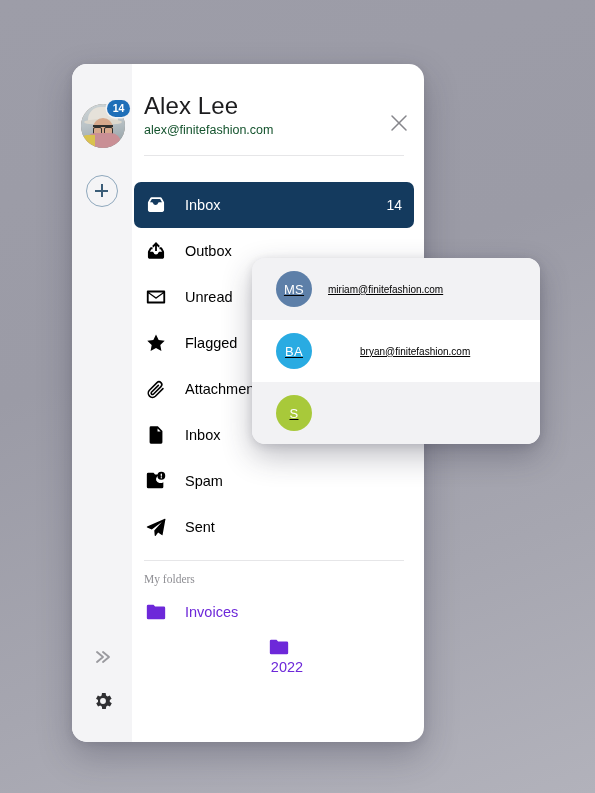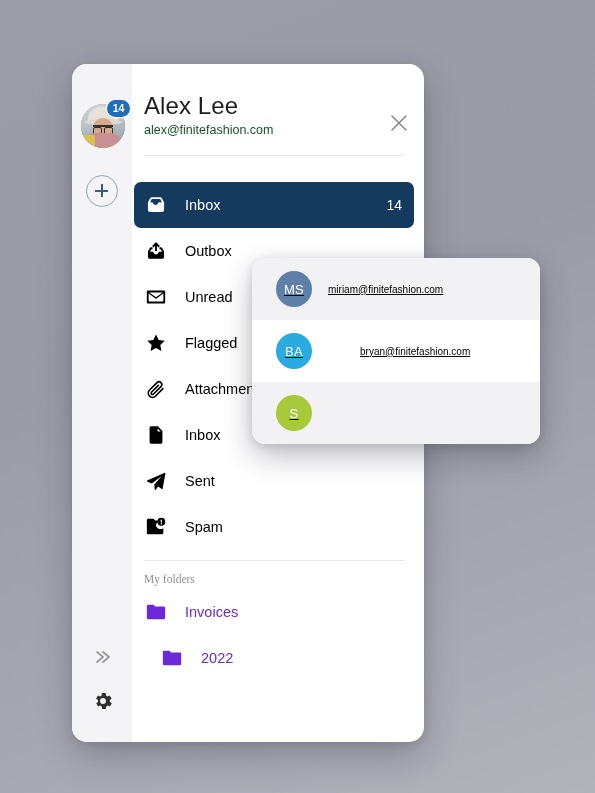--- a/index.html
+++ b/index.html
@@ -239,21 +239,21 @@
   }
   .folder-item {
     display: flex;
     align-items: center;
     height: 46px;
     padding-left: 10px;
     border-radius: 7px;
     cursor: pointer;
     color: #6d28d9;
   }
-  .folder-item.nested { padding-left: 26px; }
+  .folder-item.nested { padding-left: 26px; flex-direction: column; }
   .folder-icon {
     width: 24px;
     height: 24px;
     flex: 0 0 24px;
     display: flex;
     align-items: center;
     justify-content: center;
     margin-right: 17px;
   }
   .folder-label { font-size: 14.5px; }
@@ -397,35 +397,35 @@
           <span class="nav-icon">
             <svg width="22" height="22" viewBox="0 0 24 24" fill="currentColor">
               <path d="M14 2.5H6.5A1.5 1.5 0 0 0 5 4v16a1.5 1.5 0 0 0 1.5 1.5h11A1.5 1.5 0 0 0 19 20V7.5L14 2.5zm-.3 2.4 3.4 3.4h-3.4V4.9z"></path>
             </svg>
           </span>
           <span class="nav-label">Inbox</span>
         </div>
         <div class="nav-item">
           <span class="nav-icon">
             <svg width="22" height="22" viewBox="0 0 24 24" fill="currentColor">
-              <path d="M21.6 3.1 2.3 11.4a.6.6 0 0 0 0 1.1l5.1 2.1 11-8.1-8.3 9.3.5 5.4a.6.6 0 0 0 1.1.3l2.6-3.6 4 2.9a.6.6 0 0 0 .9-.4l3-16.3a.6.6 0 0 0-.6-1z"></path>
-            </svg>
-          </span>
-          <span class="nav-label">Sent</span>
-        </div>
-        <div class="nav-item">
-          <span class="nav-icon">
-            <svg width="22" height="22" viewBox="0 0 24 24" fill="currentColor">
               <path d="M12.1 11.3A5.4 5.4 0 0 1 17.3 5V5H11L9.3 3H3.5A1.5 1.5 0 0 0 2 4.5v14A1.5 1.5 0 0 0 3.5 20h15a1.5 1.5 0 0 0 1.5-1.5v-5.2a5.4 5.4 0 0 1-7.9-2z"></path>
               <circle cx="17.8" cy="6.3" r="4.3"></circle>
               <path d="M17.8 3.9a.75.75 0 0 0-.75.8l.2 2.2a.55.55 0 0 0 1.1 0l.2-2.2a.75.75 0 0 0-.75-.8z" fill="#fff"></path>
               <circle cx="17.8" cy="8.4" r=".75" fill="#fff"></circle>
             </svg>
           </span>
           <span class="nav-label">Spam</span>
+        </div>
+        <div class="nav-item">
+          <span class="nav-icon">
+            <svg width="22" height="22" viewBox="0 0 24 24" fill="currentColor">
+              <path d="M21.6 3.1 2.3 11.4a.6.6 0 0 0 0 1.1l5.1 2.1 11-8.1-8.3 9.3.5 5.4a.6.6 0 0 0 1.1.3l2.6-3.6 4 2.9a.6.6 0 0 0 .9-.4l3-16.3a.6.6 0 0 0-.6-1z"></path>
+            </svg>
+          </span>
+          <span class="nav-label">Sent</span>
         </div>
       </div>
 
     <div id="folders-divider"></div>
     <div id="folders-title">My folders</div>
     <div id="folder-list">
         <div class="folder-item">
           <span class="folder-icon">
             <svg width="22" height="22" viewBox="0 0 24 24" fill="currentColor">
               <path d="M3.5 4h5.8L11 6h9.5a1.5 1.5 0 0 1 1.5 1.5v11A1.5 1.5 0 0 1 20.5 20h-17A1.5 1.5 0 0 1 2 18.5v-13A1.5 1.5 0 0 1 3.5 4z"></path>

